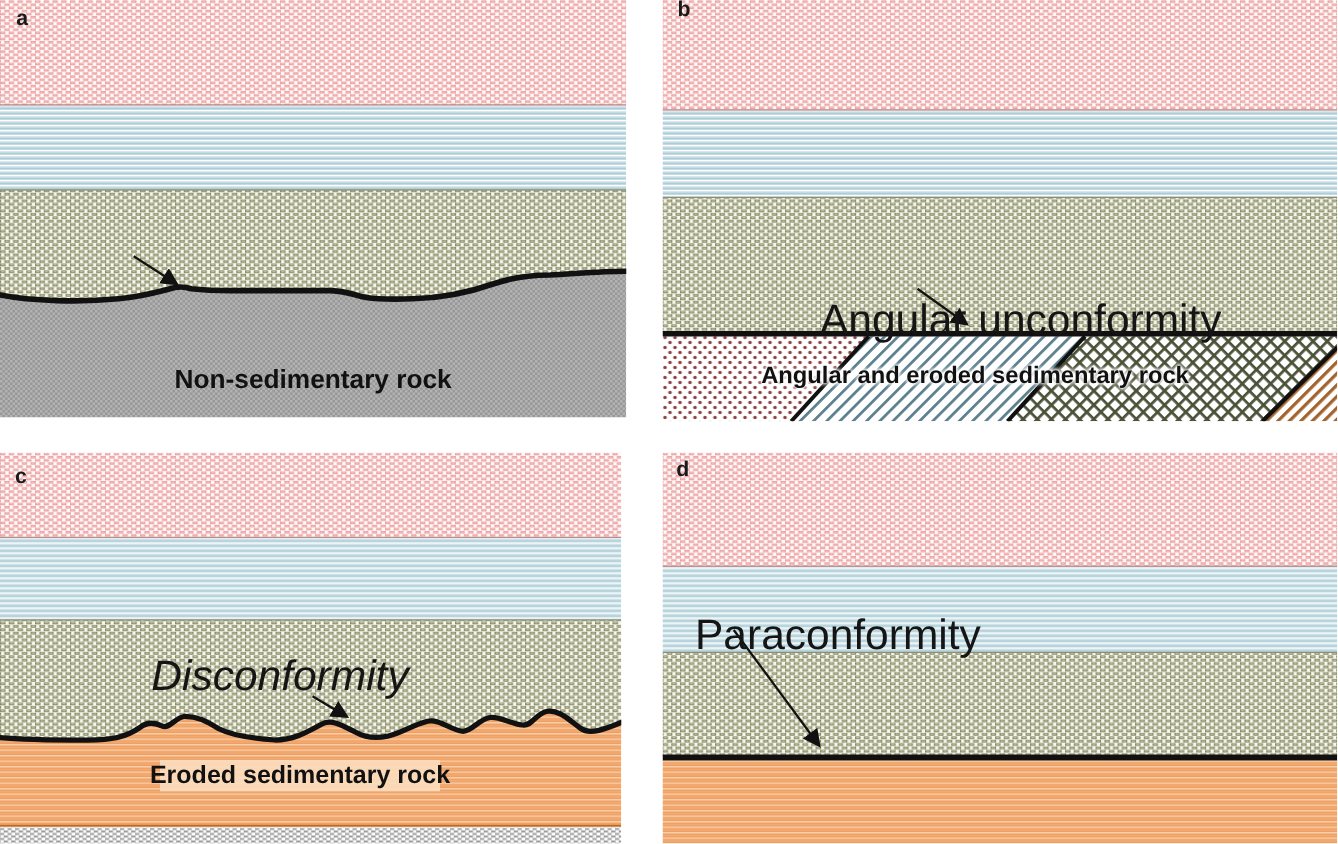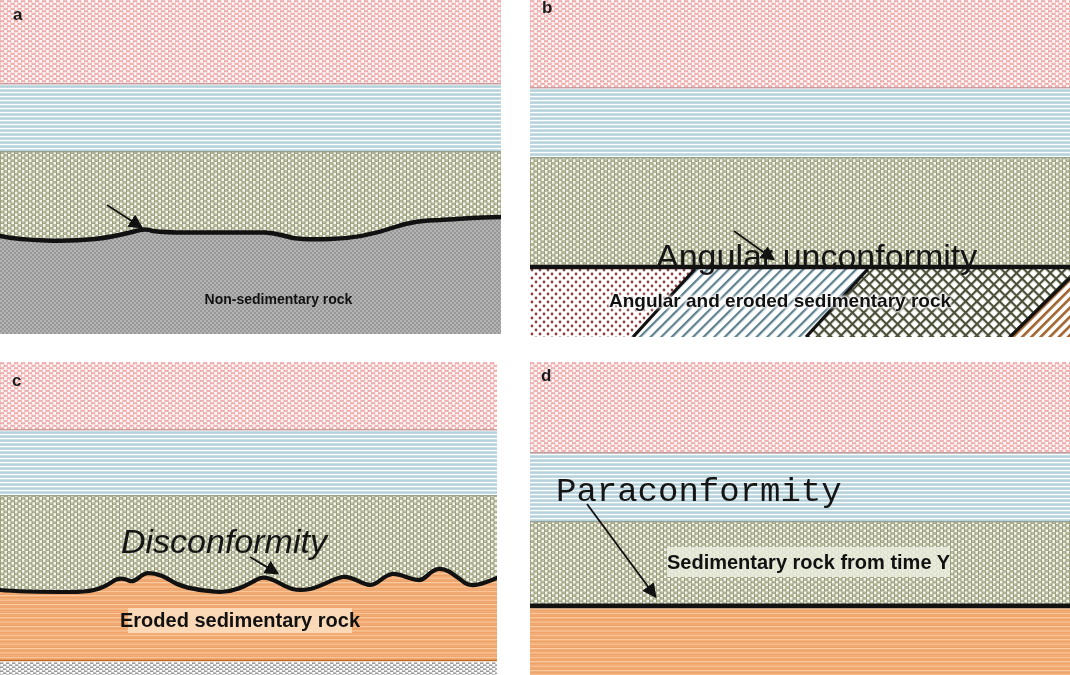--- a/index.html
+++ b/index.html
@@ -98,21 +98,21 @@
       <rect x="0" y="0" width="501" height="84" fill="url(#pinkWeave)"></rect>
       <line x1="0" y1="84" x2="501" y2="84" stroke="#b98a8a" stroke-width="1.4"></line>
       <rect x="0" y="84.5" width="501" height="67.5" fill="url(#blueLines)"></rect>
       <line x1="0" y1="152" x2="501" y2="152" stroke="#8a8f75" stroke-width="1.4"></line>
       <rect x="0" y="152.5" width="501" height="120" fill="url(#greenWeave)"></rect>
       <path d="M0,236 C25,241 65,242 95,239 C115,237 128,233 140,230 C146,229 150,230 153,231 C162,232 170,232.5 185,232.5 L265,232.5 C278,233 283,236 293,238 C303,239.5 315,239.5 330,239 C355,238.5 375,234 395,227 C410,222 425,220 440,220 C460,219 480,217 501,217 L501,334 L0,334 Z" fill="url(#grayCheck)"></path>
       <path d="M0,236 C25,241 65,242 95,239 C115,237 128,233 140,230 C146,229 150,230 153,231 C162,232 170,232.5 185,232.5 L265,232.5 C278,233 283,236 293,238 C303,239.5 315,239.5 330,239 C355,238.5 375,234 395,227 C410,222 425,220 440,220 C460,219 480,217 501,217" fill="none" stroke="#111" stroke-width="4.5" stroke-linecap="round"></path>
       <line x1="107" y1="205" x2="141" y2="227" stroke="#111" stroke-width="1.8" marker-end="url(#arrowhead)"></line>
     </svg>
     <div class="panel-letter" style="left:13px;top:6px;">a</div>
-    <div class="rock-label" style="left:0;top:292px;width:501px;text-align:center;font-size:14px;margin-left:28px;">Non-sedimentary rock</div>
+    <div class="rock-label" style="left:0;top:292px;width:501px;text-align:center;font-size:21px;">Non-sedimentary rock</div>
   </div>
 
   <div class="panel" style="left:530px;top:0;width:540px;height:337px;">
     <svg width="540" height="337" viewBox="0 0 540 337">
       <rect x="0" y="0" width="540" height="88" fill="url(#pinkWeave)"></rect>
       <line x1="0" y1="88" x2="540" y2="88" stroke="#b98a8a" stroke-width="1.4"></line>
       <rect x="0" y="88.5" width="540" height="69.5" fill="url(#blueLines)"></rect>
       <line x1="0" y1="158" x2="540" y2="158" stroke="#8a8f75" stroke-width="1.4"></line>
       <rect x="0" y="158.5" width="540" height="107.5" fill="url(#greenWeave)"></rect>
       <polygon points="0,269 165,269 103,337 0,337" fill="url(#redDiagDots)"></polygon>
@@ -155,19 +155,16 @@
       <rect x="0" y="0" width="540" height="91" fill="url(#pinkWeave)"></rect>
       <line x1="0" y1="91" x2="540" y2="91" stroke="#b98a8a" stroke-width="1.4"></line>
       <rect x="0" y="91.5" width="540" height="68.5" fill="url(#blueLines)"></rect>
       <line x1="0" y1="160" x2="540" y2="160" stroke="#8a8f75" stroke-width="1.4"></line>
       <rect x="0" y="160.5" width="540" height="83" fill="url(#greenWeave)"></rect>
       <line x1="0" y1="244" x2="540" y2="244" stroke="#111" stroke-width="5"></line>
       <rect x="0" y="246.5" width="540" height="66.5" fill="url(#orangeLines)"></rect>
       <line x1="57" y1="142" x2="125" y2="234" stroke="#111" stroke-width="1.8" marker-end="url(#arrowhead)"></line>
     </svg>
     <div class="panel-letter" style="left:11px;top:5px;">d</div>
-    <div class="big-label" style="left:26px;top:113px;font-family:Liberation Mono, monospace;">Paraconformity</div>
-    <div class="label-box" style="left:137px;top:185px;width:283px;height:30px;background:rgba(233,236,220,0.88);font-size:20px;">
-      <span>Sedimentary rock from time Y</span>
-    </div>
+    <div class="big-label" style="left:26px;top:129px;">Paraconformity</div>
   </div>
 
 </div>
 
 </body></html>

